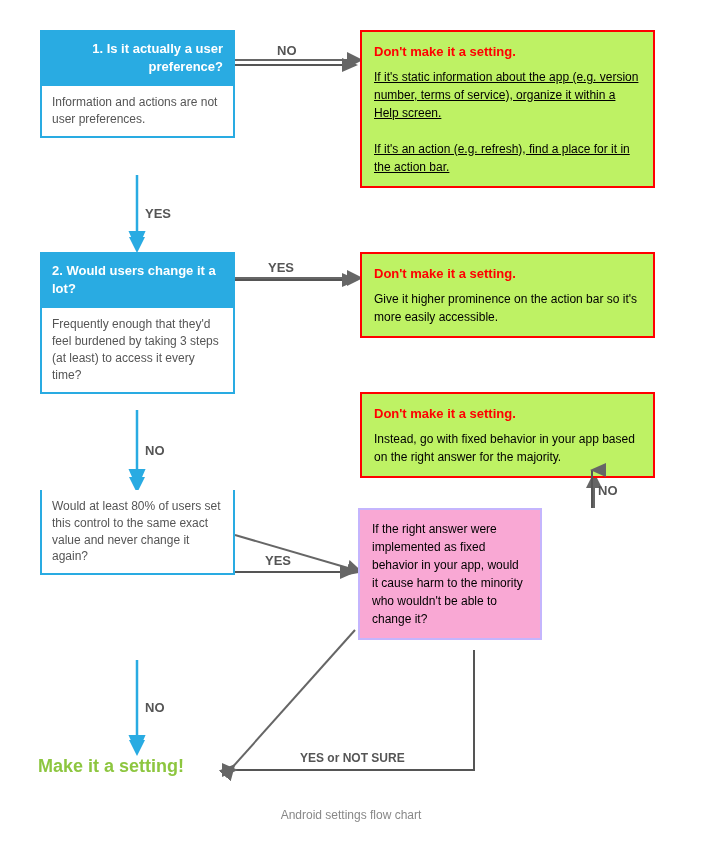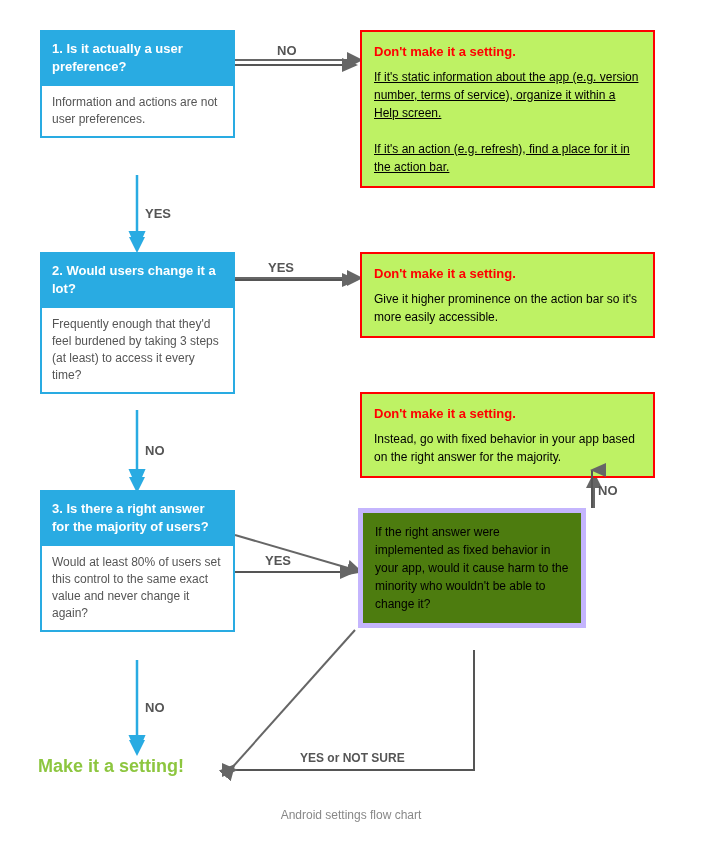--- a/index.html
+++ b/index.html
@@ -120,50 +120,49 @@
 
     <line x1="594" y1="508" x2="594" y2="480" stroke="#666" stroke-width="2" marker-end="url(#arrowGray)"></line>
 
     <line x1="137" y1="660" x2="137" y2="748" stroke="#29ABE2" stroke-width="2" marker-end="url(#arrowBlue)"></line>
 
     <line x1="355" y1="630" x2="230" y2="770" stroke="#666" stroke-width="2" marker-end="url(#arrowGrayLeft)"></line>
 
   </svg>
 
   <div class="el" style="top:30px; left:40px; width:195px;">
-    <div class="question-box" style="width:100%;">1. Is it actually a user preference?</div>
+    <div class="question-box" style="width:100%;text-align:right;">1. Is it actually a user preference?</div>
     <div class="question-subtext">Information and actions are not user preferences.</div>
   </div>
 
   <div class="el" style="top:252px; left:40px; width:195px;">
     <div class="question-box" style="width:100%;">2. Would users change it a lot?</div>
     <div class="question-subtext">Frequently enough that they'd feel burdened by taking 3 steps (at least) to access it every time?</div>
   </div>
 
   <div class="el" style="top:490px; left:40px; width:195px;">
-    <div class="question-box" style="width:100%;">3. Is there a right answer for the majority of users?</div>
     <div class="question-subtext">Would at least 80% of users set this control to the same exact value and never change it again?</div>
   </div>
 
   <div class="el result-box" style="top:30px; left:360px; width:295px;">
     <div class="result-title">Don't make it a setting.</div>
     <div style="margin-top:6px;text-decoration:underline;">If it's static information about the app (e.g. version number, terms of service), organize it within a Help screen.<br><br>If it's an action (e.g. refresh), find a place for it in the action bar.</div>
   </div>
 
   <div class="el result-box" style="top:252px; left:360px; width:295px;">
     <div class="result-title">Don't make it a setting.</div>
     <div style="margin-top:6px;">Give it higher prominence on the action bar so it's more easily accessible.</div>
   </div>
 
   <div class="el result-box" style="top:392px; left:360px; width:295px;">
     <div class="result-title">Don't make it a setting.</div>
     <div style="margin-top:6px;">Instead, go with fixed behavior in your app based on the right answer for the majority.</div>
   </div>
 
-  <div class="el" style="top:508px; left:358px; width:228px; border:5px solid #c4b5fd; padding:10px 12px; font-size:12px; line-height:1.5; background:#4d7c0f;">
+  <div class="el" style="top:508px; left:358px; width:184px; border:2px solid #c4b5fd; padding:10px 12px; font-size:12px; line-height:1.5; background:#f9a8d4;">
     <span>If the right answer were implemented as fixed behavior in your app, would it cause harm to the minority who wouldn't be able to change it?</span>
   </div>
 
   <div class="el caption" style="top:808px; left:0; width:702px;">Android settings flow chart</div>
 
   <div class="el make-setting-box" style="top:756px; left:38px;">
     <span>Make it a setting!</span>
   </div>
 
   <svg style="position:absolute;top:0;left:0;width:702px;height:842px;pointer-events:none;">

